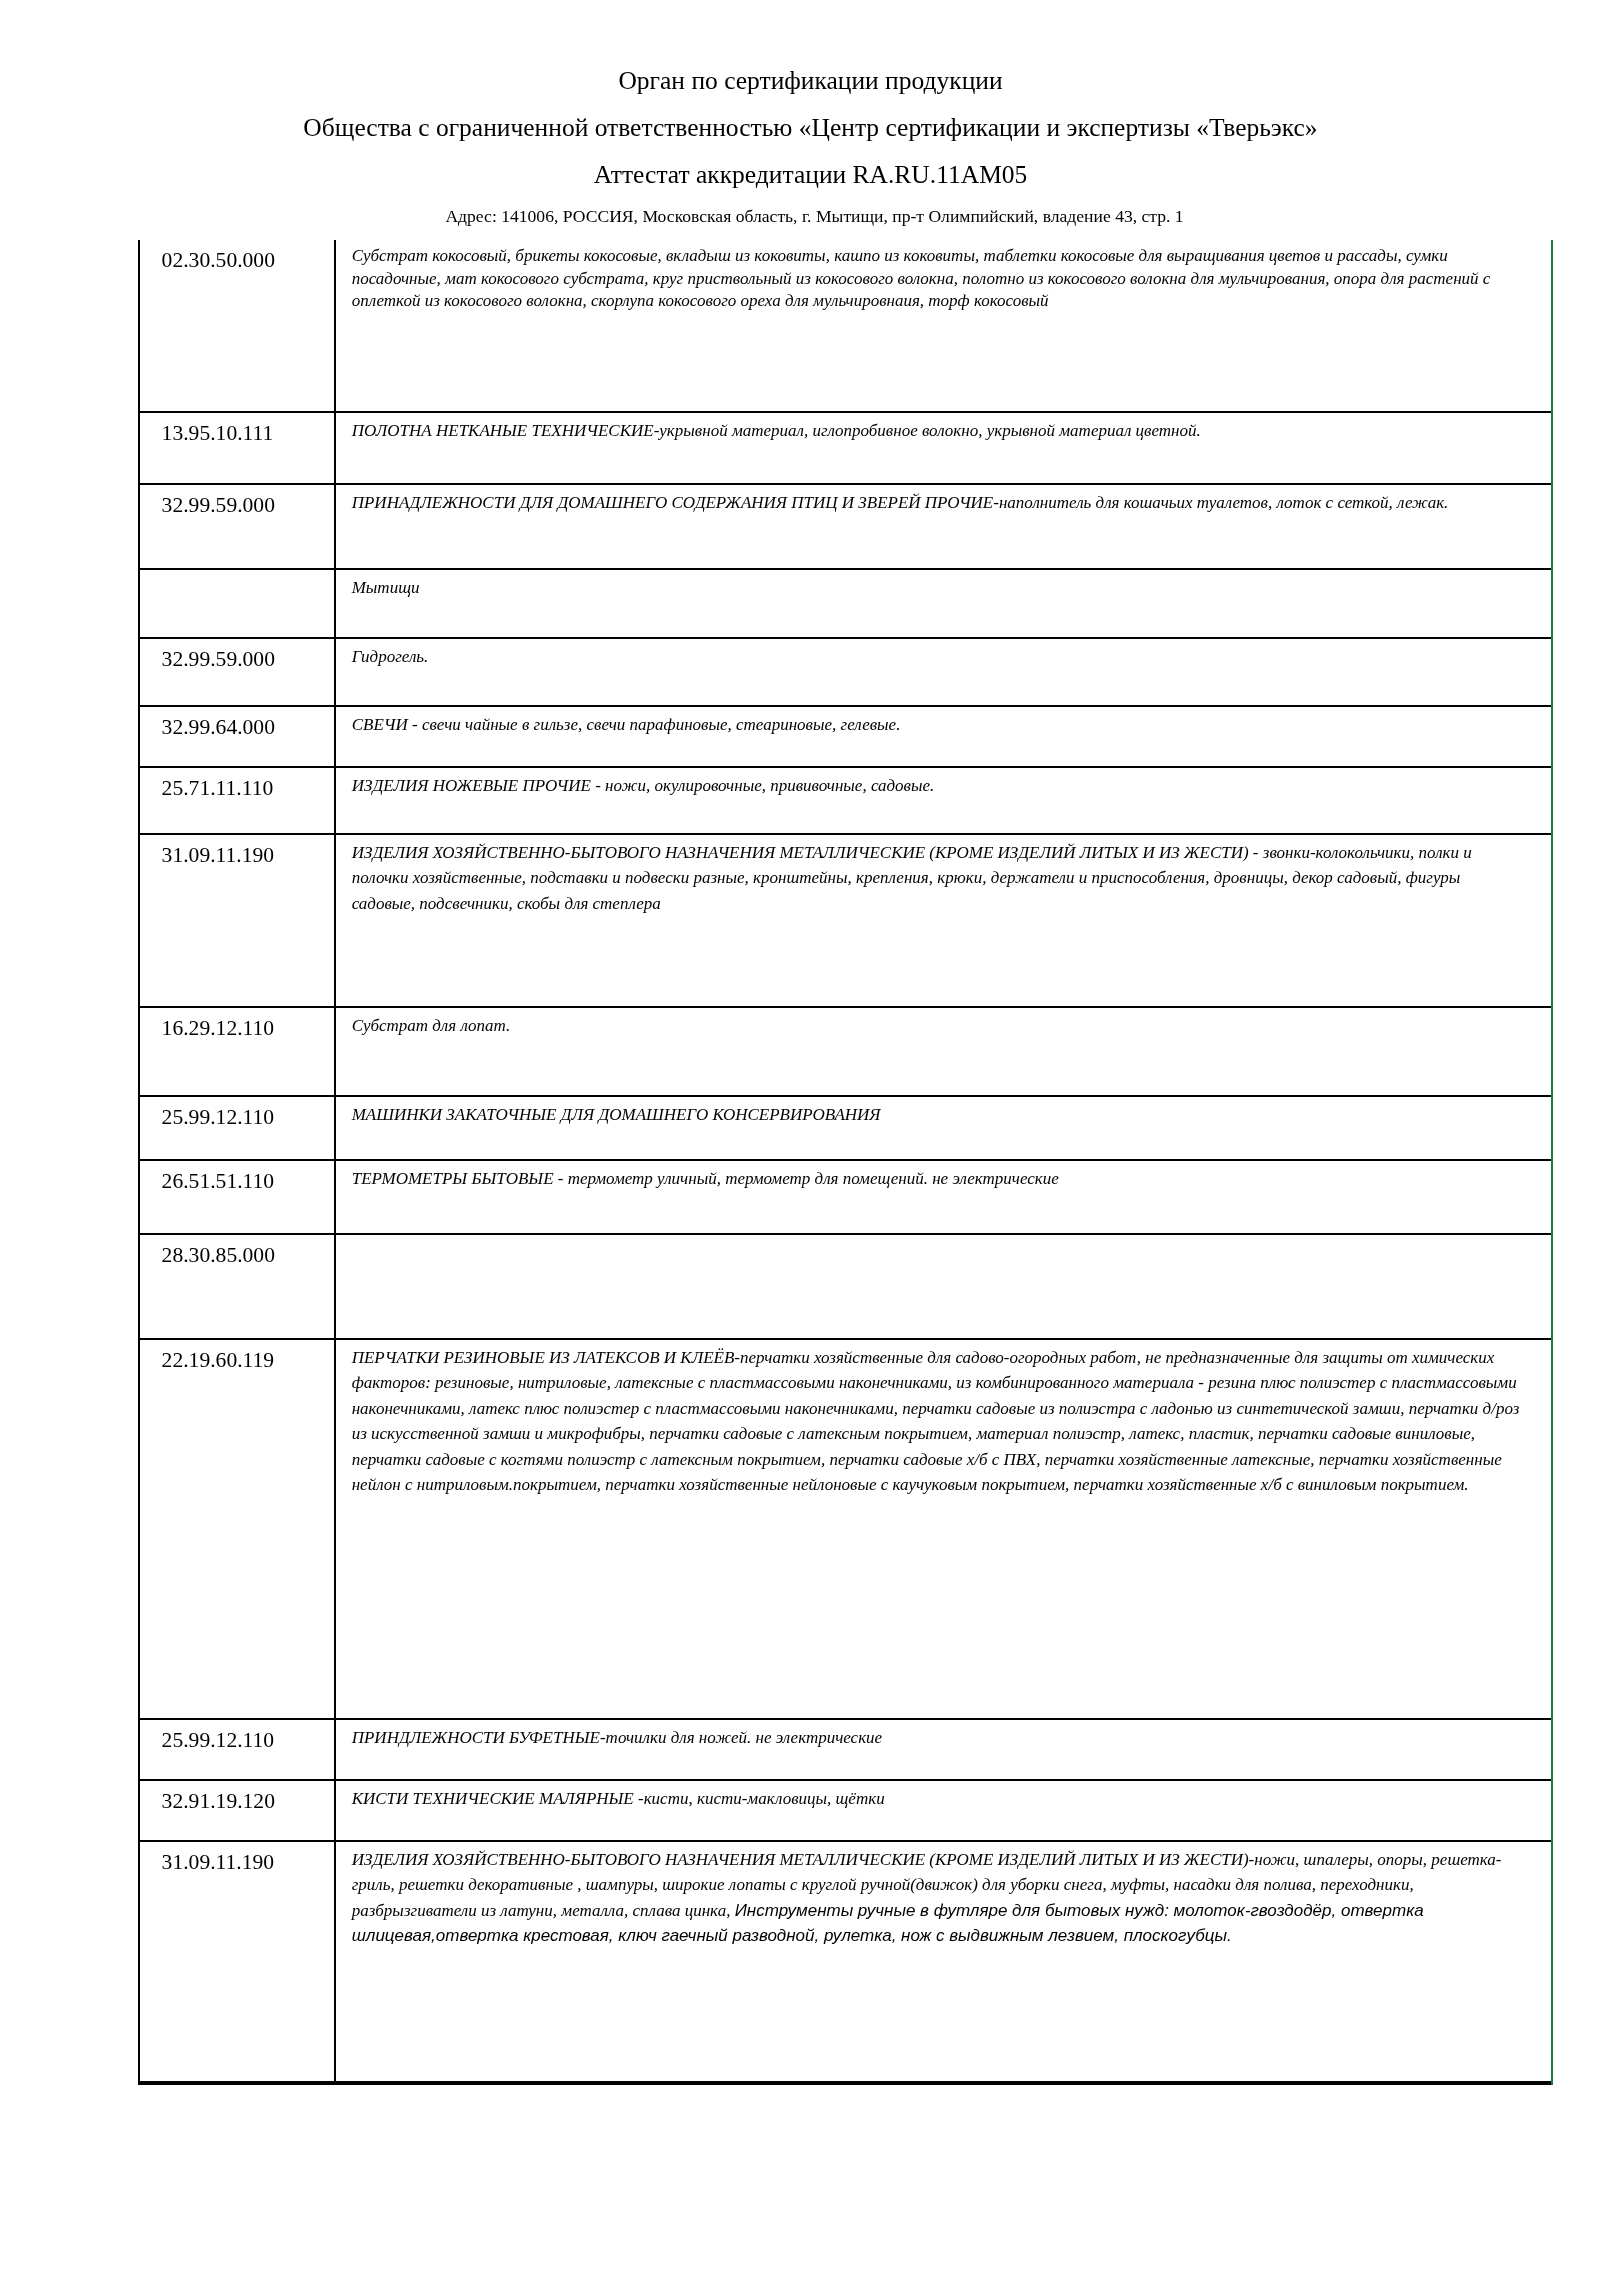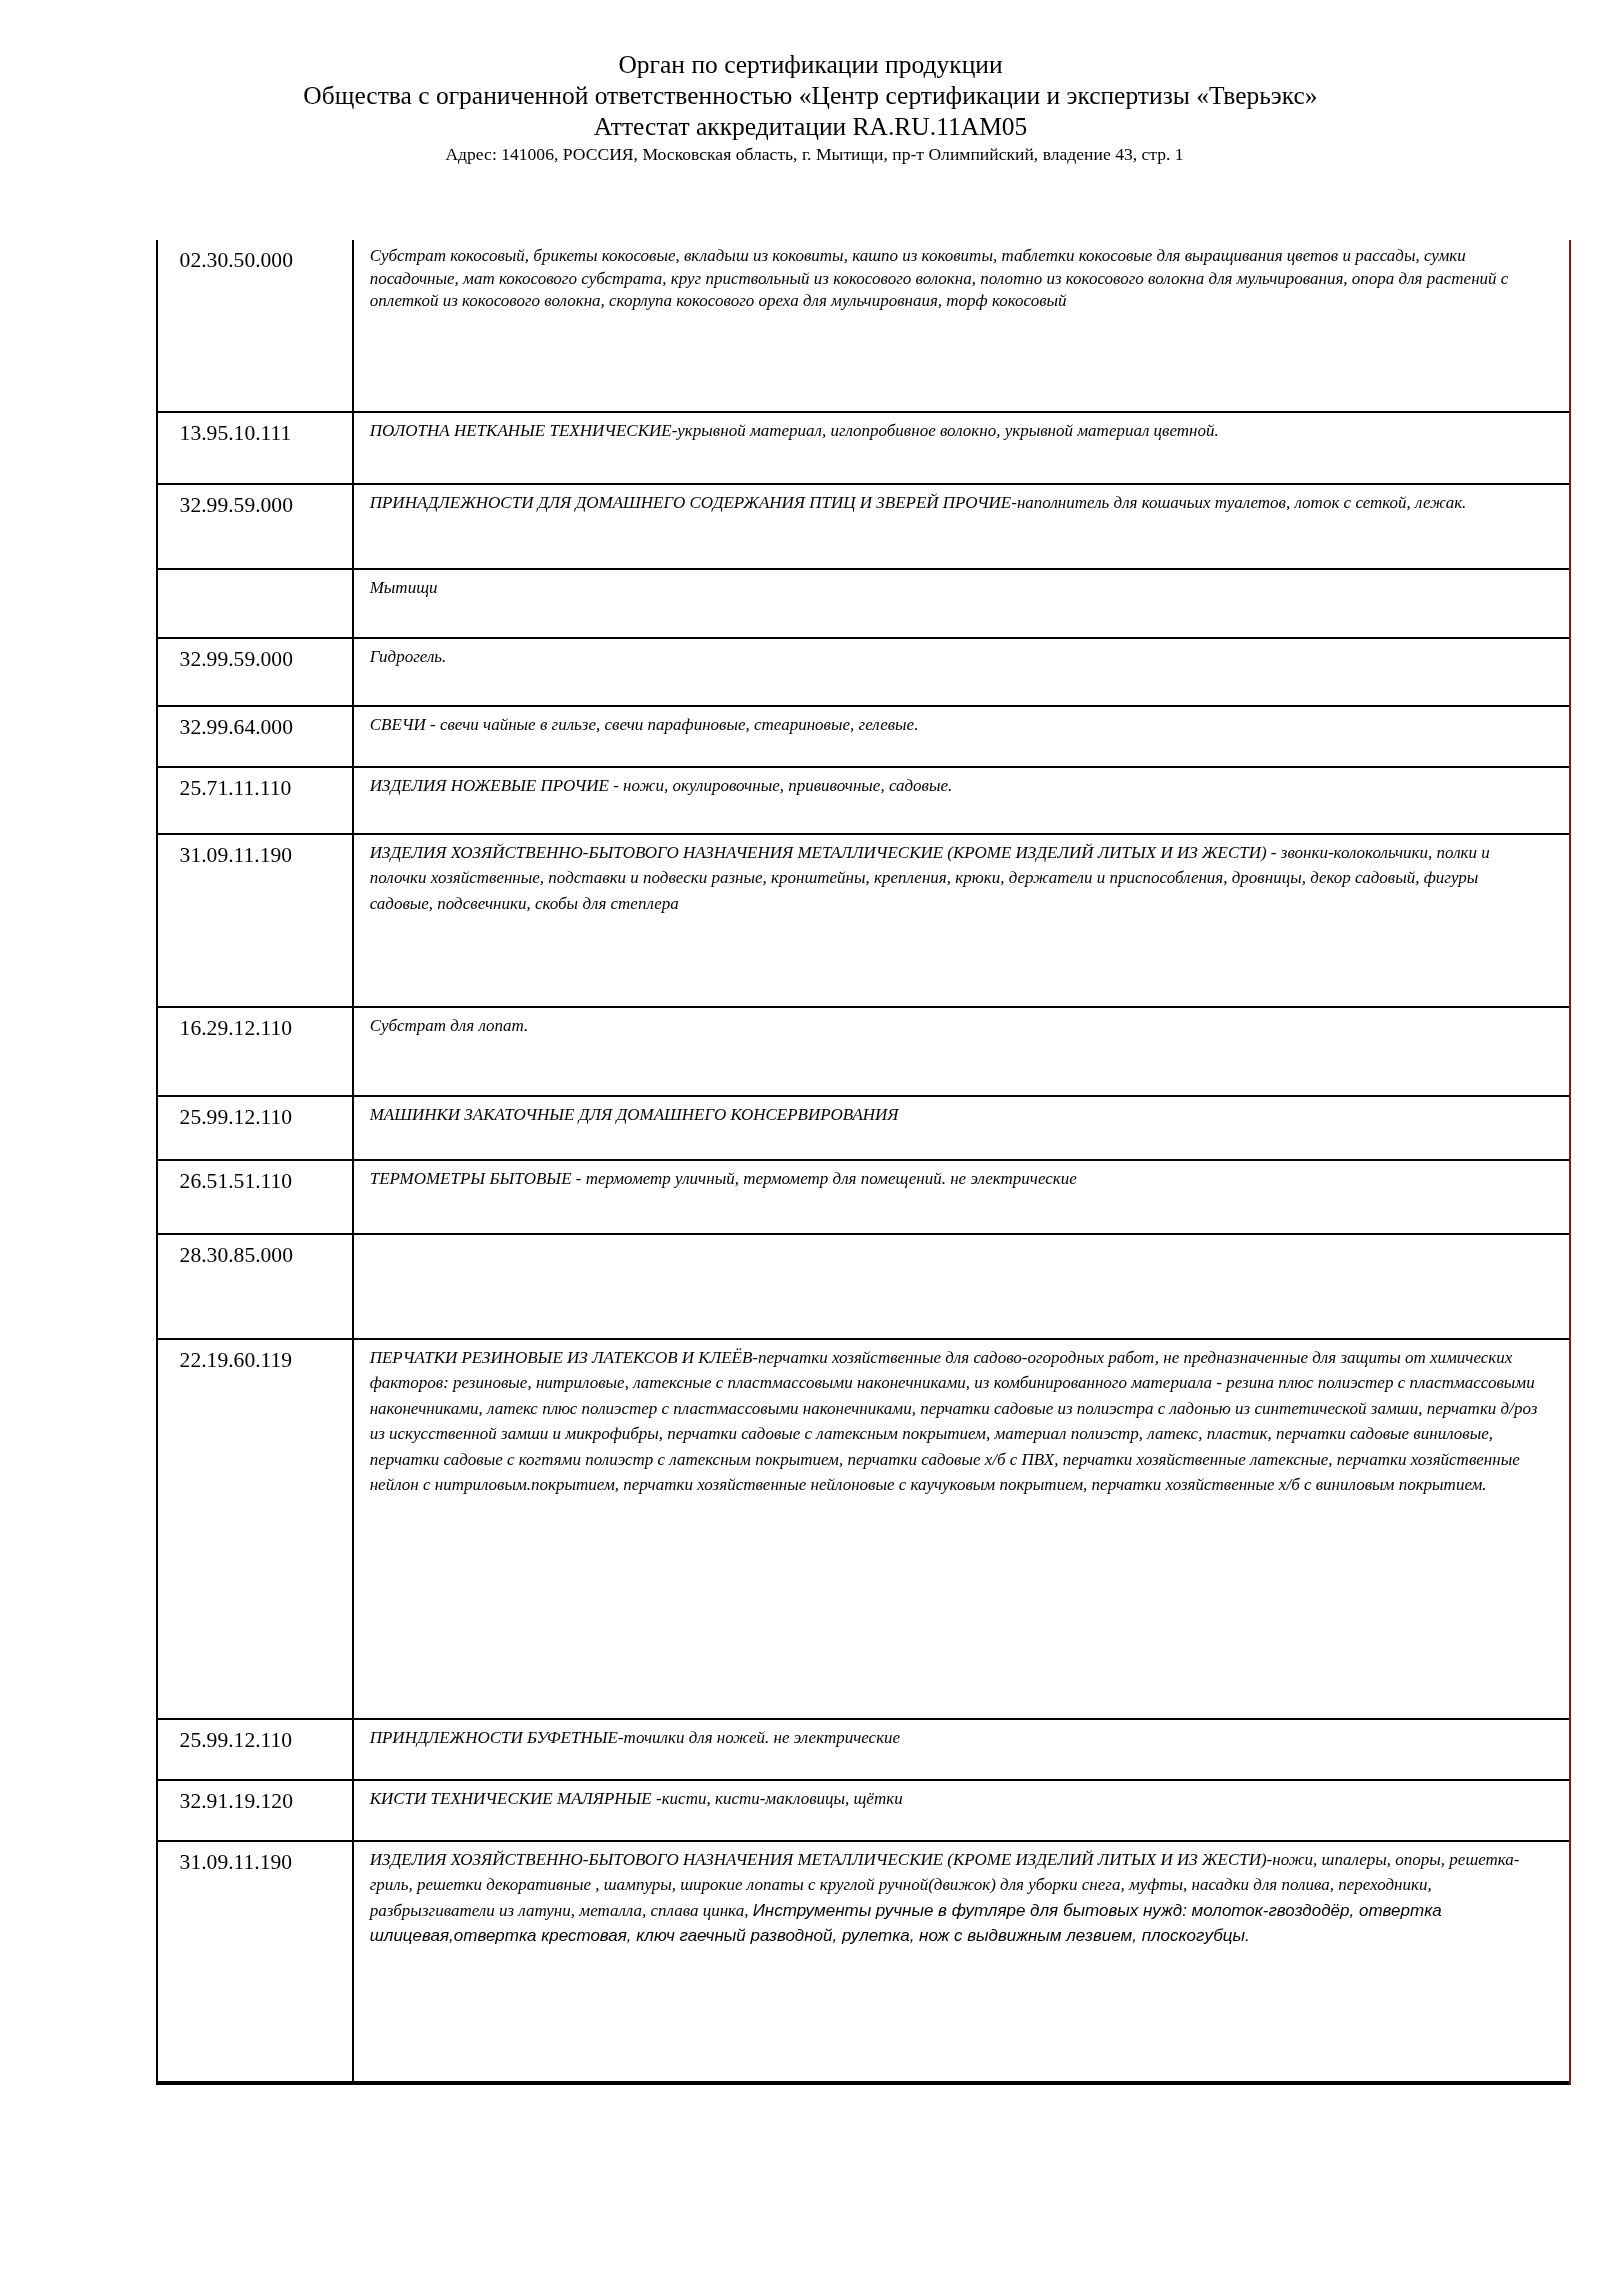--- a/index.html
+++ b/index.html
@@ -14,37 +14,37 @@
     background: #ffffff;
     color: #000000;
     font-family: "Liberation Serif", serif;
     overflow: hidden;
   }
   .doc-header {
     padding-top: 49px;
     text-align: center;
   }
   .doc-header .h-line {
-    margin: 0;
+    margin: 16px;
     font-size: 25.5px;
     line-height: 1.22;
     font-weight: normal;
   }
   .doc-header .h-line-small {
     margin: 2px 0 0 8px;
     font-size: 17.6px;
     line-height: 1.2;
   }
   .cert-table {
     position: absolute;
-    left: 156px;
+    left: 138px;
     top: 240px;
     width: 1411px;
     border-left: 2px solid #000000;
-    border-right: 2px solid #7f1d1d;
+    border-right: 2px solid #15803d;
   }
   .t-row {
     display: flex;
     box-sizing: border-box;
     border-bottom: 2.9px solid #000000;
   }
   .t-row:last-child {
     border-bottom: 4.9px solid #000000;
   }
   .code-cell {

